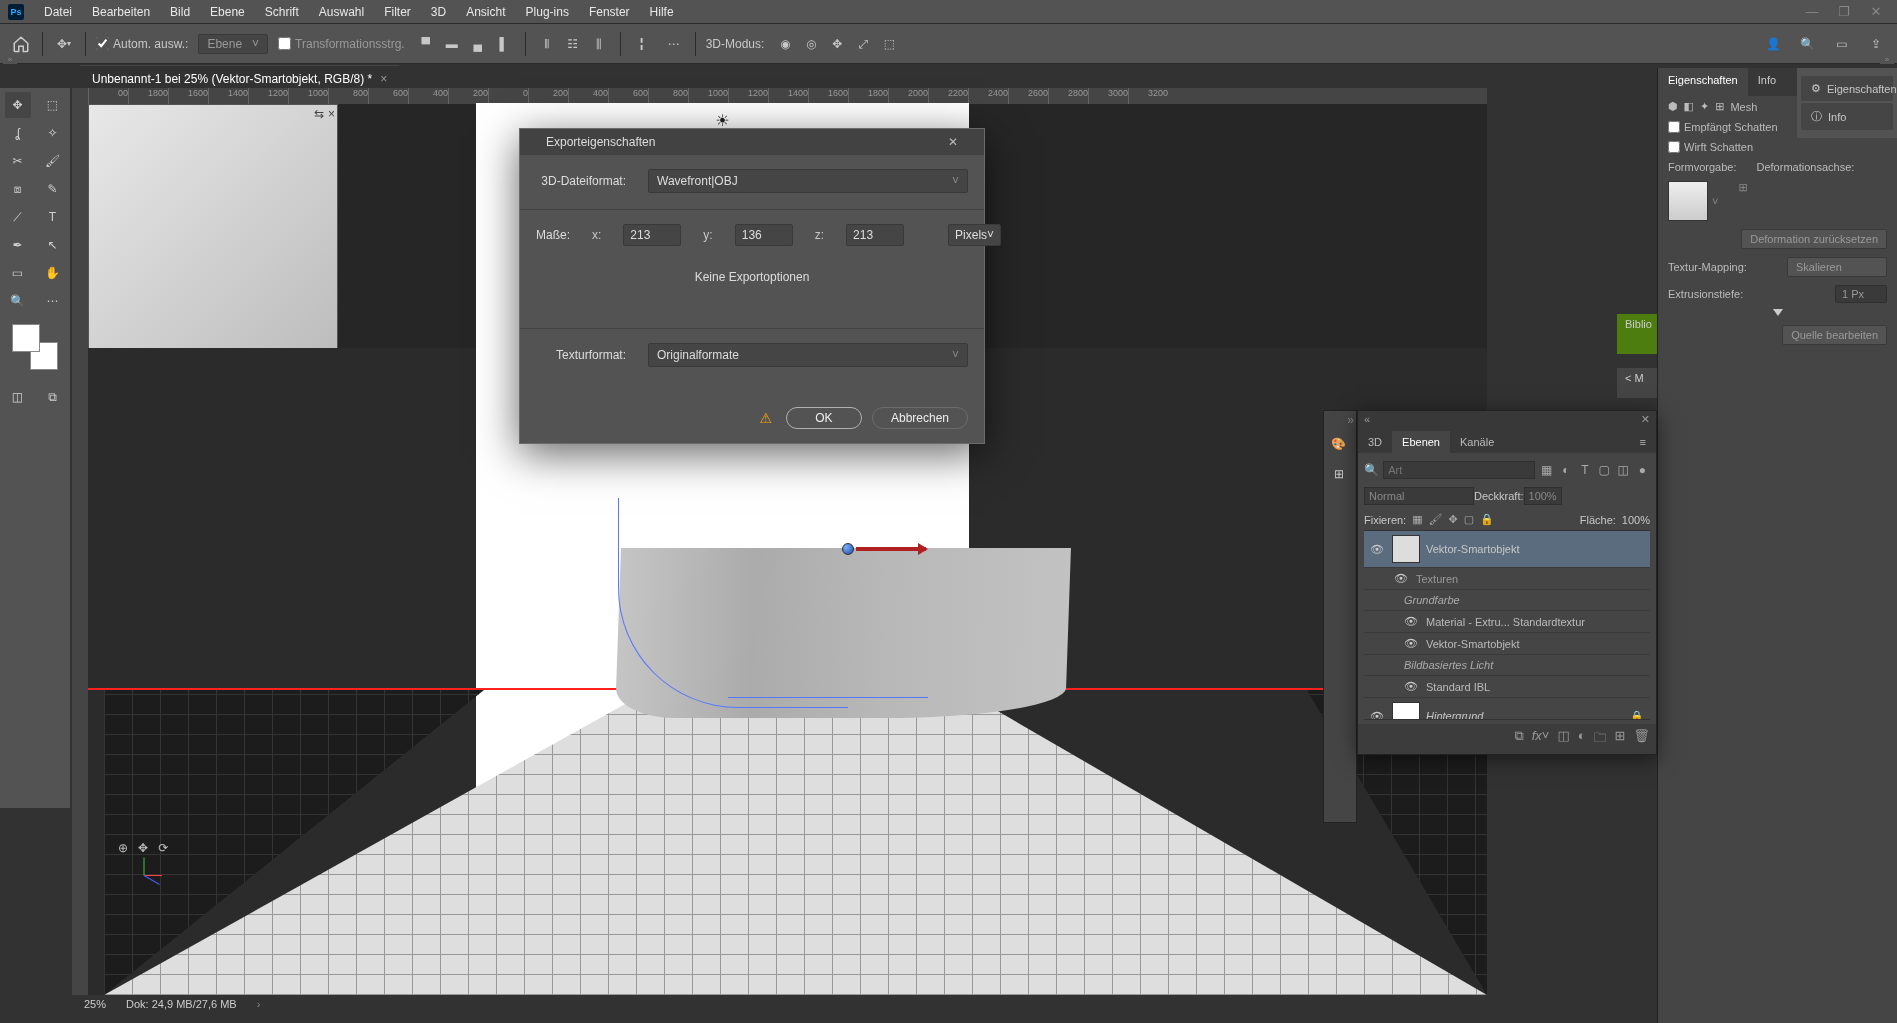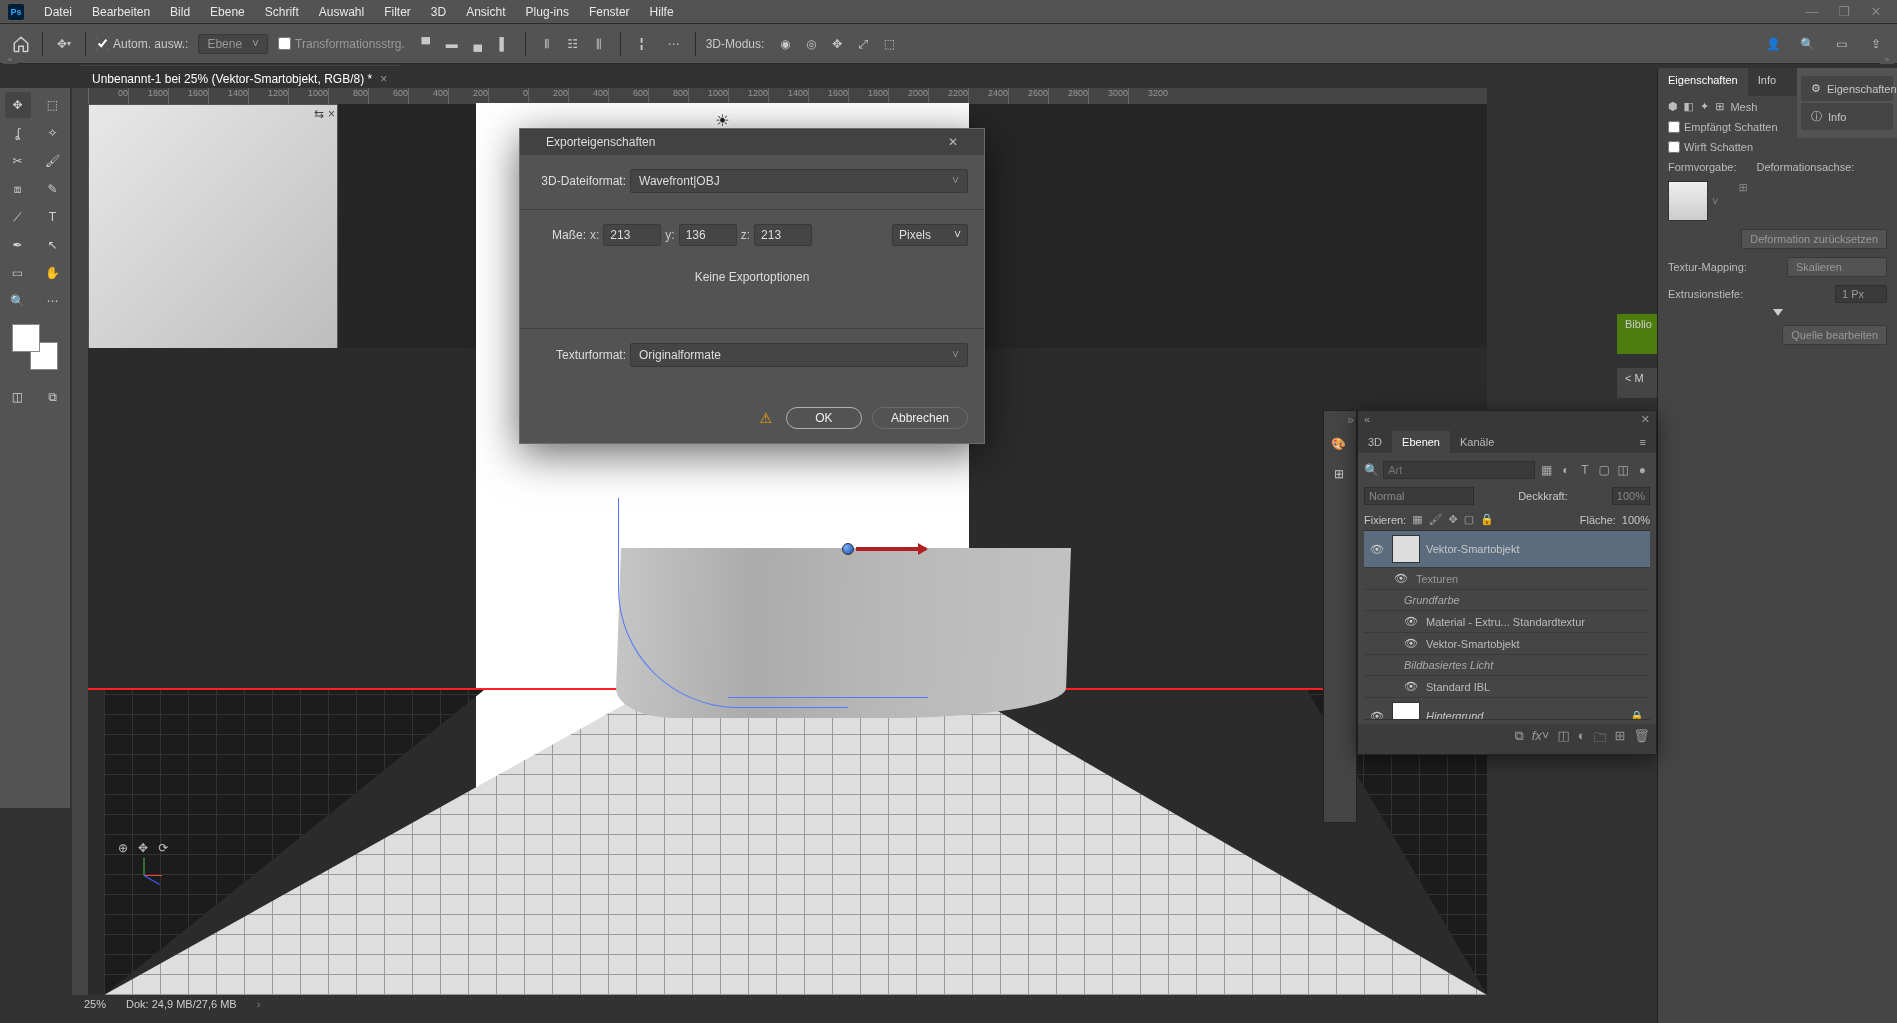--- a/index.html
+++ b/index.html
@@ -120,21 +120,21 @@
 
 .layers-panel { position:absolute; right:240px; top:410px; width:300px; background:#454545; border:1px solid #222; box-shadow:0 4px 20px rgba(0,0,0,.5);}
 .layers-panel .lp-head{ height:20px; background:#383838; display:flex; justify-content:space-between; padding:2px 6px; font-size:11px; color:#999;}
 .layers-panel .lp-tabs{ display:flex; background:#383838;}
 .layers-panel .lp-tabs .t{ padding:5px 10px; font-size:11px; color:#bbb;}
 .layers-panel .lp-tabs .t.active{ background:#454545; color:#fff;}
 .layers-panel .lp-body{ padding:4px 6px;}
 .layers-panel .filter-row{ display:flex; align-items:center; gap:4px; padding:4px 0;}
 .layers-panel .filter-row input{ flex:1; background:#3a3a3a; border:1px solid #2f2f2f; padding:2px 4px; font-size:11px; color:#ccc;}
 .layers-panel .filter-row .ic{ width:18px; height:18px; display:flex; align-items:center; justify-content:center; color:#aaa;}
-.layers-panel .mode-row{ display:flex; align-items:center; justify-content:space-between; padding:4px 0; font-size:11px;}
+.layers-panel .mode-row{ display:flex; align-items:center; padding:4px 0; font-size:11px;}
 .layers-panel .mode-row select, .layers-panel .mode-row .sel{ background:#3a3a3a; border:1px solid #2f2f2f; padding:2px 4px; font-size:11px; color:#888;}
 .layers-panel .lock-row{ display:flex; align-items:center; gap:6px; padding:4px 0; font-size:11px;}
 .layers-panel .lock-row .ic{ color:#aaa;}
 .layers-panel .ll{ display:flex; flex-direction:column; max-height:190px; overflow:auto; border-top:1px solid #333; border-bottom:1px solid #333;}
 .layers-panel .layer{ display:flex; align-items:center; gap:6px; padding:4px 6px; font-size:11px; border-bottom:1px solid #3a3a3a;}
 .layers-panel .layer.sel{ background:#5a6c7d;}
 .layers-panel .layer .eye{ width:16px; color:#ccc;}
 .layers-panel .layer .thumb{ width:28px; height:28px; background:#ddd; border:1px solid #333;}
 .layers-panel .layer.sub{ padding-left:40px; font-size:11px;}
 .layers-panel .layer.sub .name{ color:#bbb;}
@@ -146,21 +146,21 @@
 
 .dock3d{ position:absolute; right:540px; top:410px; bottom:200px; width:34px; background:#454545; border:1px solid #222;}
 .dock3d .head{ height:18px; display:flex; justify-content:flex-end; padding:2px; color:#888;}
 .dock3d .dic{ width:30px; height:30px; display:flex; align-items:center; justify-content:center; color:#ccc;}
 
 
 .dialog { position: absolute; left: 519px; top: 128px; width: 466px; background: #535353; border: 1px solid #6b6b6b; box-shadow: 0 10px 40px rgba(0,0,0,.6); }
 .dialog .d-title { background: #424242; padding: 6px 26px; font-size: 12px; color: #ddd; display: flex; justify-content: space-between; align-items: center; }
 .dialog .d-title .x { color: #bbb; cursor:pointer;}
 .dialog .d-body { padding: 14px 16px; }
-.dialog .d-row { display: flex; align-items: center; gap: 4px; margin-bottom: 16px; }
+.dialog .d-row { display: flex; align-items: center; gap: 22px; margin-bottom: 16px; }
 .dialog .d-row .lbl { width: 90px; text-align: right; color: #ddd; font-size: 12px; }
 .dialog .d-row .sel { flex: 1; background: #454545; border: 1px solid #393939; padding: 4px 8px; font-size: 12px; color: #ddd; border-radius: 2px; display:flex; justify-content:space-between;}
 .dialog .d-row .sel .chev{ color:#888;}
 .dialog .d-row .num { width: 58px; background: #454545; border: 1px solid #393939; padding: 3px 6px; font-size: 12px; color: #ddd; border-radius: 2px; }
 .dialog .d-row .unit { width: 76px; background: #454545; border: 1px solid #393939; padding: 3px 6px; font-size: 12px; color: #ddd; border-radius: 2px; display:flex; justify-content:space-between;}
 .dialog .d-row.center{ justify-content:center; color:#ddd; font-size:12px; margin:24px 0 44px;}
 .dialog .d-sep{ height:1px; background:#424242; margin:0 -16px 14px;}
 .dialog .d-foot { display: flex; justify-content: flex-end; align-items:center; gap: 10px; padding: 10px 16px 14px; }
 .dialog .d-foot .warn{ color:#ffaa00; font-size:14px; margin-right:4px;}
 .dialog .d-foot .btn { min-width: 76px; padding: 3px 18px; border-radius: 12px; font-size: 12px; text-align:center;}

